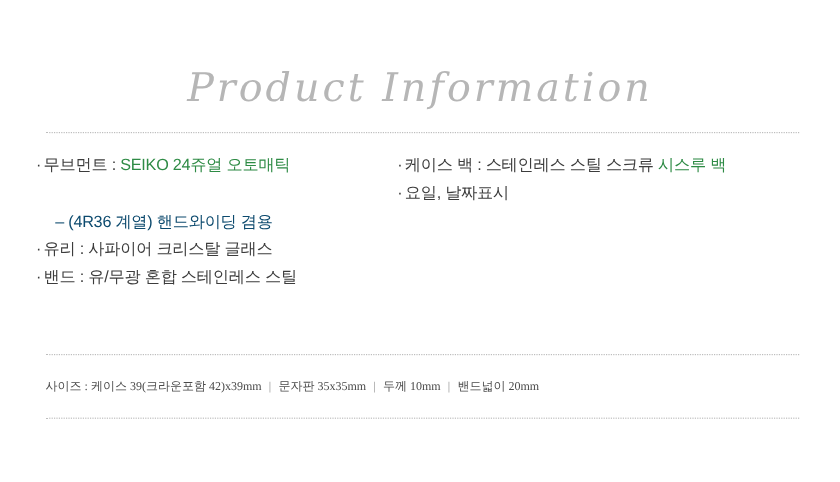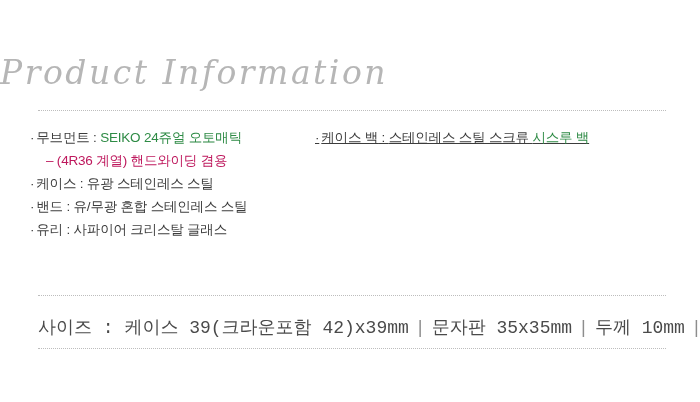--- a/index.html
+++ b/index.html
@@ -22,20 +22,21 @@
     height: 402px;
     box-sizing: border-box;
   }
 
   
   .title-wrap {
     position: absolute;
     top: 56px;
     left: 0;
     width: 700px;
+    text-align: center;
   }
   .title {
     display: inline-block;
     font-family: "DejaVu Serif", "Liberation Serif", serif;
     font-style: italic;
     font-weight: 400;
     font-size: 33px;
     letter-spacing: 2.5px;
     color: #b6b6b6;
     line-height: 1;
@@ -61,50 +62,51 @@
     left: 0;
     width: 700px;
     height: 155px;
     padding-left: 25px;
   }
   .col {
     position: absolute;
     top: 0;
   }
   .col-left  { left: 30px;  width: 300px; }
-  .col-right { left: 315px; width: 350px; text-decoration: underline; }
+  .col-right { left: 331px; width: 350px; }
 
   .spec-line {
     font-size: 13.5px;
     line-height: 23px;
     color: #3c3c3c;
     white-space: nowrap;
     letter-spacing: -0.2px;
   }
   .spec-line .bullet {
     color: #3c3c3c;
     margin-right: 2px;
   }
   .spec-line .label { color: #3c3c3c; }
   .spec-line .sep   { color: #3c3c3c; }
   .spec-line .value { color: #3c3c3c; }
   .spec-line .value.green { color: #2e8b45; }
   .spec-line.sub {
     padding-left: 16px;
-    color: #be185d;
+    color: #0c4a6e;
+    margin-top: 24px;
   }
 
   
   .size-line {
     position: absolute;
     top: 315px;
     left: 38px;
     width: 628px;
-    font-family: Liberation Mono, monospace;
-    font-size: 18px;
+    font-family: Liberation Serif, serif;
+    font-size: 10px;
     color: #4a4a4a;
     letter-spacing: 0px;
     white-space: nowrap;
   }
   .size-line .size-sep {
     color: #8d8d8d;
     padding: 0 6px;
   }
 </style>
 </head>
@@ -119,43 +121,43 @@
   <div class="divider divider-top"></div>
 
   <div class="specs">
 
     <div class="col col-left">
       <div class="spec-line">
         <span class="bullet">·</span><span class="label">무브먼트</span><span class="sep"> : </span><span class="value green">SEIKO 24쥬얼 오토매틱</span>
       </div>
       <div class="spec-line sub">– (4R36 계열) 핸드와이딩 겸용</div>
 
+
       <div class="spec-line">
-        <span class="bullet">·</span><span class="label">케이스</span><span class="sep"> : </span><span class="value">유광 스테인레스 스틸</span>
+        <span class="bullet">·</span><span class="label">유리</span><span class="sep"> : </span><span class="value">사파이어 크리스탈 글래스</span>
       </div>
 
       <div class="spec-line">
         <span class="bullet">·</span><span class="label">밴드</span><span class="sep"> : </span><span class="value">유/무광 혼합 스테인레스 스틸</span>
-      </div>
-
-      <div class="spec-line">
-        <span class="bullet">·</span><span class="label">유리</span><span class="sep"> : </span><span class="value">사파이어 크리스탈 글래스</span>
       </div>
 
     </div>
 
     <div class="col col-right">
       <div class="spec-line">
         <span class="bullet">·</span><span class="label">케이스 백</span><span class="sep"> : </span><span class="value">스테인레스 스틸 스크류 </span><span class="value green">시스루 백</span>
       </div>
 
 
 
 
 
+      <div class="spec-line">
+        <span class="bullet">·</span><span class="value">요일, 날짜표시</span>
+      </div>
     </div>
 
   </div>
 
   <div class="divider divider-mid"></div>
 
   <div class="size-line">
     <span>사이즈 : </span><span>케이스 39(크라운포함 42)x39mm</span><span class="size-sep">|</span><span>문자판 35x35mm</span><span class="size-sep">|</span><span>두께 10mm</span><span class="size-sep">|</span><span>밴드넓이 20mm</span>
   </div>
 

